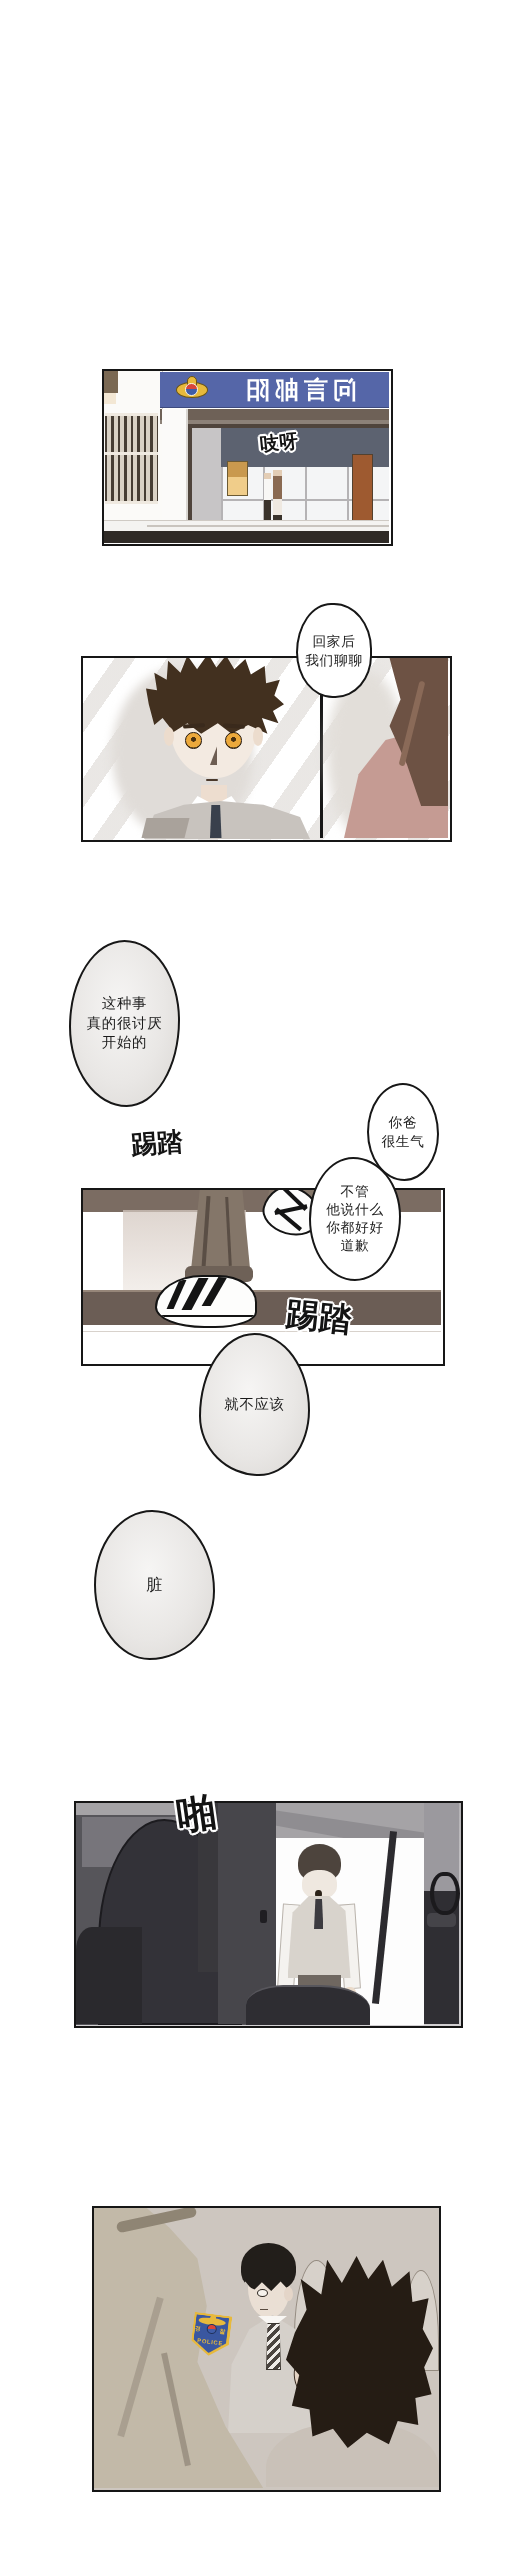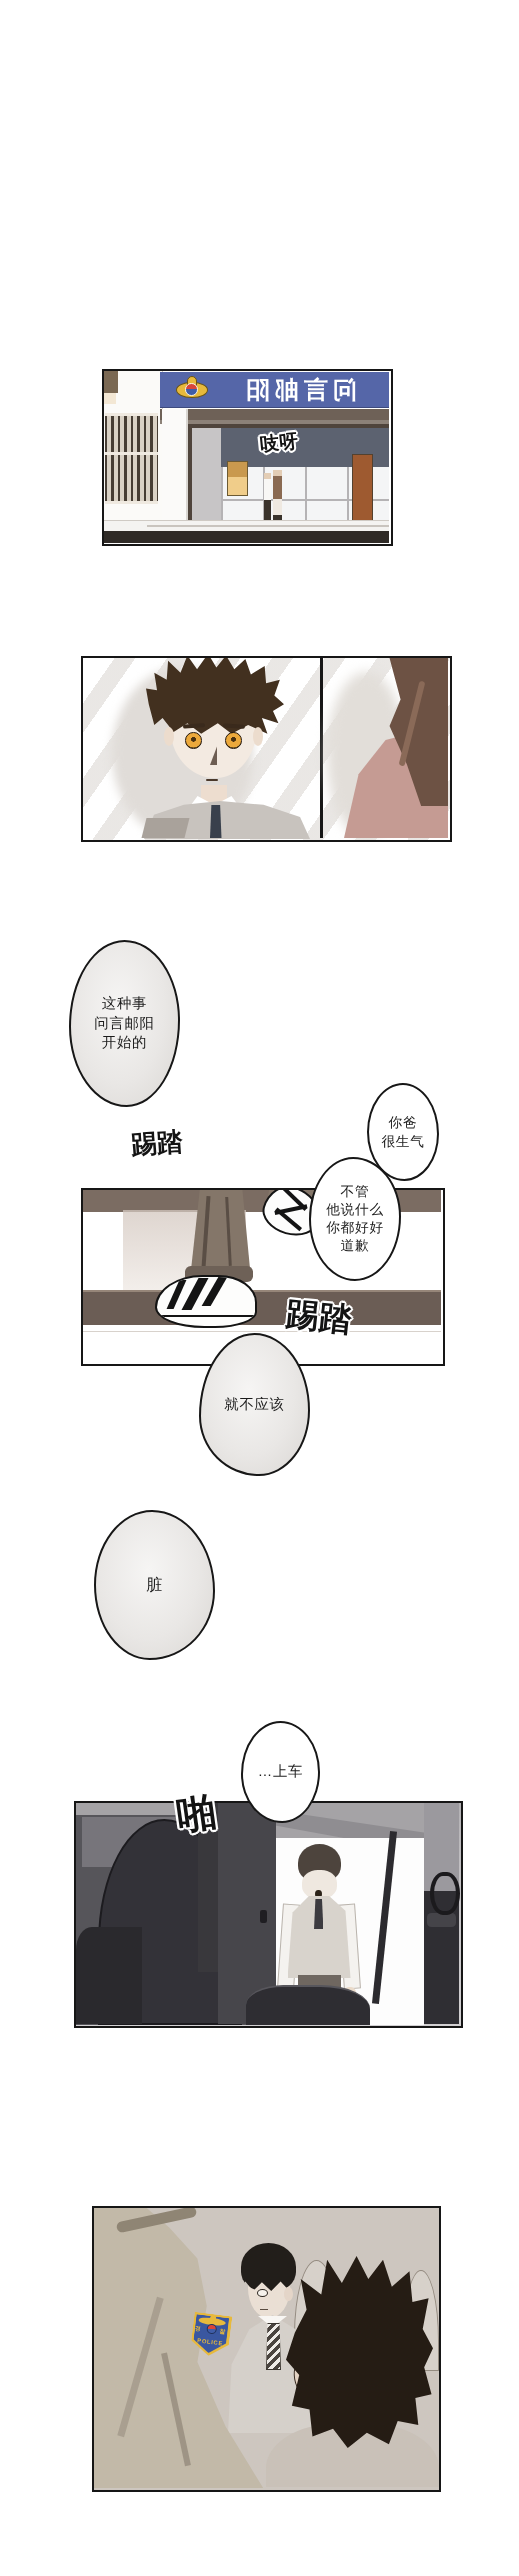--- a/index.html
+++ b/index.html
@@ -84,24 +84,28 @@
 
     <div class="abs" style="left:237px;top:0;width:2.9px;height:180px;background:#161616;"></div>
 
     <div class="abs" style="left:244px;top:14.4px;width:79px;height:166px;background:#e2ded9;border-radius:50%;filter:blur(5.8px);"></div>
     <div class="abs" style="left:261px;top:66px;width:104px;height:114px;background:#c59b93;clip-path:polygon(0 100%,14% 44%,40% 14%,100% 0,100% 100%);"></div>
     <div class="abs" style="left:286px;top:0;width:79px;height:148px;background:#6d5244;
          clip-path:polygon(26% 0,100% 0,100% 100%,66% 100%,48% 72%,26% 46%,40% 28%);"></div>
     <div class="abs" style="left:326px;top:21.6px;width:5.8px;height:87px;background:#8a6a58;transform:rotate(14deg);border-radius:2.9px;"></div>
   </div>
 
+  <div class="bubble white" style="left:296px;top:603px;width:76px;height:95px;border-radius:48% 52% 50% 50% / 54% 50% 46% 50%;">
+    <span class="btext" style="font-size:13.7px;line-height:19px;">回家后
+我们聊聊</span>
+  </div>
 
   <div class="bubble gray" style="left:69px;top:940px;width:111px;height:167px;border-radius:50% 50% 48% 52% / 52% 48% 52% 48%;">
     <span class="btext">这种事
-问言邮阳
+真的很讨厌
 开始的</span>
   </div>
 
   <div class="sfx" style="left:131px;top:1126px;font-size:26px;transform:rotate(-4deg);">踢踏</div>
 
   <div class="bubble white" style="left:367px;top:1083px;width:72px;height:98px;border-radius:50% 50% 48% 52% / 50% 52% 48% 50%;z-index:21;">
     <span class="btext" style="font-size:13.7px;line-height:19px;">你爸
 很生气</span>
   </div>
   <div class="bubble white" style="left:309px;top:1157px;width:92px;height:124px;border-radius:48% 52% 50% 50% / 50% 48% 52% 50%;z-index:22;">
@@ -138,23 +142,20 @@
 
   <div class="sfx" style="left:286px;top:1295px;font-size:33px;transform:rotate(6deg);">踢踏</div>
 
   <div class="bubble gray" style="left:199px;top:1333px;width:111px;height:143px;border-radius:50% 50% 46% 54% / 58% 54% 46% 42%;">
     <span class="btext">就不应该</span>
   </div>
   <div class="bubble gray" style="left:94px;top:1510px;width:121px;height:150px;border-radius:48% 52% 54% 46% / 50% 54% 46% 50%;">
     <span class="btext" style="font-size:16px;">脏</span>
   </div>
 
-  <div class="bubble white" style="left:241px;top:1721px;width:79px;height:102px;border-radius:50% 50% 48% 52% / 52% 50% 50% 48%;">
-    <span class="btext">…上车</span>
-  </div>
 
   <div class="panel" style="left:74px;top:1801px;width:389px;height:227px;background:linear-gradient(180deg,#b3b1b4 0,#c6c4c7 40%,#d2d0d2 100%);">
     <div class="abs" style="left:0;top:0;width:383px;height:35px;background:#a5a3a6;"></div>
     <div class="abs" style="left:180px;top:0;width:203px;height:56px;background:#8f8d91;clip-path:polygon(0 8%,100% 62%,100% 100%,0 34%);"></div>
     <div class="abs" style="left:0;top:11.5px;width:200px;height:210px;background:#56555a;"></div>
     <div class="abs" style="left:5.8px;top:14.4px;width:115px;height:50px;background:#77757b;"></div>
     <div class="abs" style="left:21.6px;top:16px;width:144px;height:206px;background:#333238;border-radius:46% 54% 0 0/60% 72% 0 0;border:2.2px solid #1c1b1f;box-sizing:border-box;"></div>
     <div class="abs" style="left:0;top:124px;width:66px;height:97px;background:#2a292d;border-radius:24% 0 0 0;"></div>
     <div class="abs" style="left:122px;top:0;width:20px;height:169px;background:#39383c;"></div>
     <div class="abs" style="left:142px;top:0;width:58px;height:221px;background:#47464b;">

